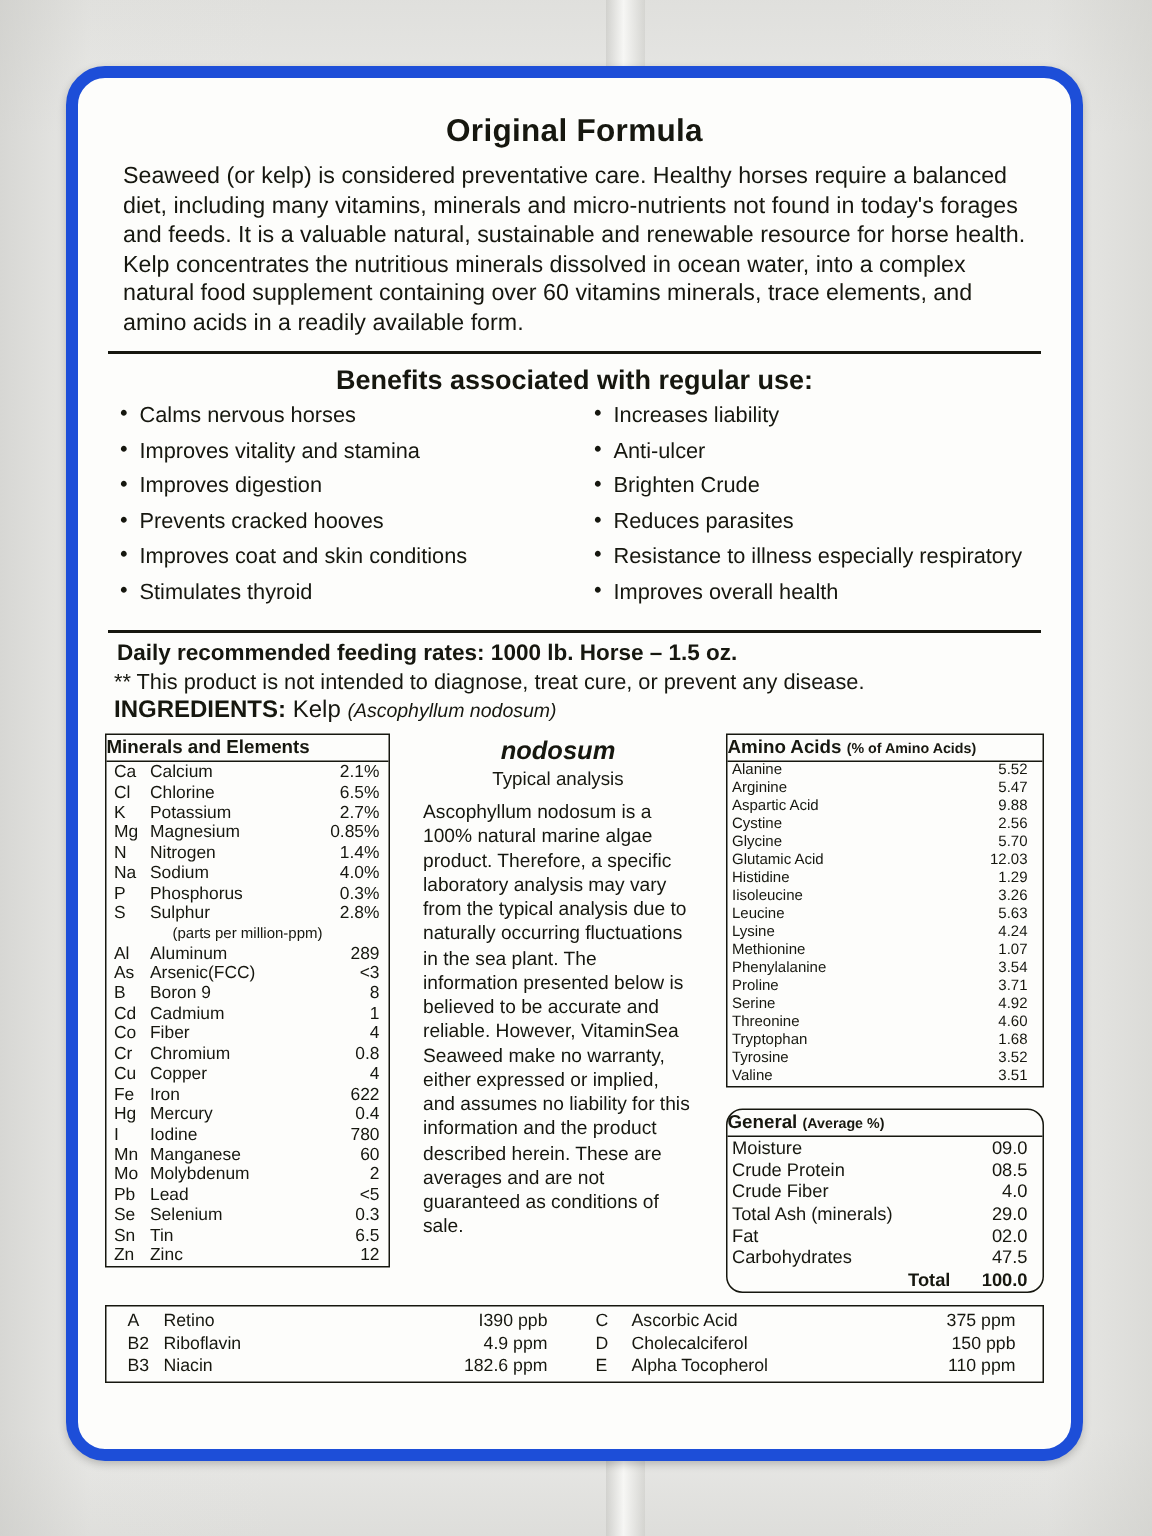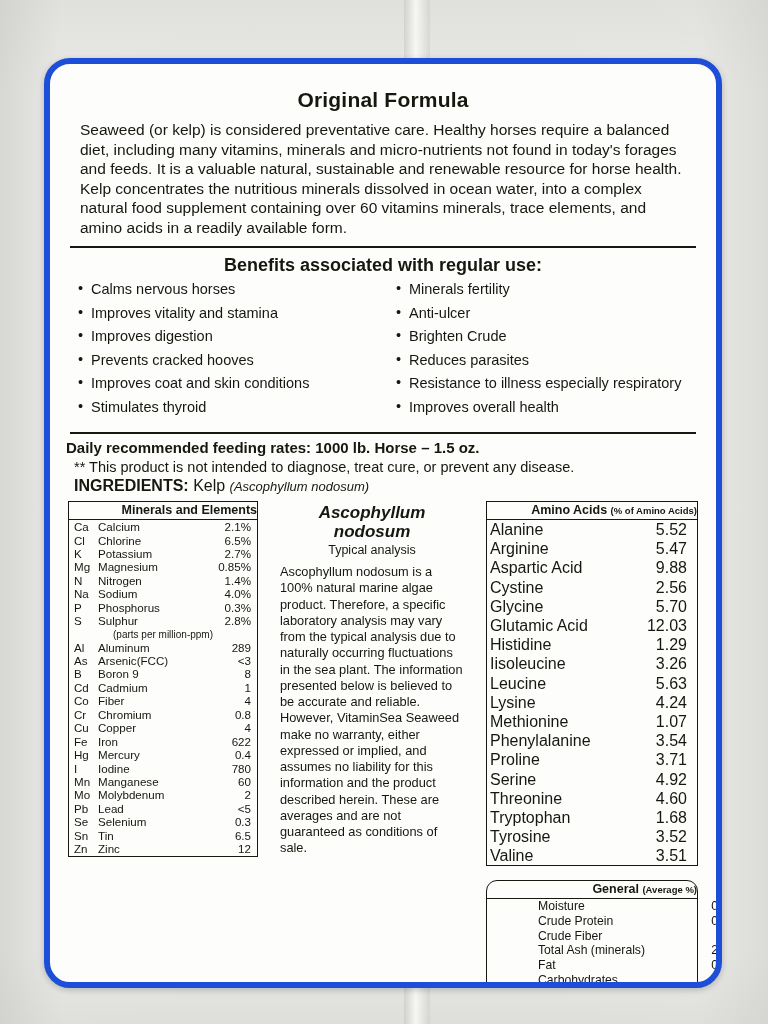--- a/index.html
+++ b/index.html
@@ -30,25 +30,25 @@
     top: 0; bottom: 0;
     left: 404px;
     width: 26px;
     background: linear-gradient(90deg, rgba(190,190,186,0.45), rgba(250,250,248,0.85) 45%, rgba(195,195,190,0.4));
     pointer-events: none;
   }
 
   .label {
     position: absolute;
     left: 44px;
-    top: 58px;
+    top: 44px;
     width: 678px;
     height: 930px;
     background: #fdfdfb;
-    border: 6px solid #1d4ed8;
+    border: 8px solid #1d4ed8;
     border-radius: 26px;
     box-sizing: border-box;
     box-shadow: 0 2px 6px rgba(0,0,0,0.22);
     overflow: hidden;
   }
   .label-inner {
     position: absolute;
     inset: 0;
     padding: 14px 16px 10px 16px;
     box-sizing: border-box;
@@ -102,21 +102,21 @@
     left: 0;
     top: -1px;
   }
   .benefits .col2 {
     padding-left: 18px;
   }
 
   .feeding {
     font-size: 15px;
     font-weight: bold;
-    margin: 5px 0 3px 0;
+    margin: 5px 0 3px 10px;
   }
   .disclaimer {
     font-size: 14.5px;
     margin: 0 0 2px 8px;
   }
   .ingredients {
     font-size: 16px;
     font-weight: bold;
     margin: 2px 0 6px 8px;
   }
@@ -134,21 +134,21 @@
     display: flex;
     gap: 10px;
     margin: 0 2px;
     align-items: flex-start;
   }
   .box {
     border: 1.5px solid #16170f;
     box-sizing: border-box;
   }
   .box-head {
-    text-align: right;
+    text-align: left;
     font-size: 12.5px;
     font-weight: bold;
     border-bottom: 1.5px solid #16170f;
     padding: 1px 0 2px 0;
   }
   .box-head .small {
     font-size: 9.5px;
     font-weight: bold;
   }
 
@@ -204,42 +204,41 @@
 
   .right-col {
     width: 212px;
   }
   .amino {
     width: 100%;
   }
   .amino-table {
     width: 100%;
     border-collapse: collapse;
-    font-size: 16px;
+    font-size: 10px;
     line-height: 1.2;
   }
   .amino-table td {
     padding: 0 3px;
     white-space: nowrap;
   }
   .amino-table td.val {
     text-align: right;
     padding-right: 10px;
   }
   .general {
     width: 100%;
     margin-top: 14px;
     border-radius: 11px;
   }
   .gen-table {
     width: 100%;
     border-collapse: collapse;
     font-size: 12.2px;
     line-height: 1.2;
-    margin-left: 48px;
   }
   .gen-table td {
     padding: 0 3px;
     white-space: nowrap;
   }
   .gen-table td.val {
     text-align: right;
     padding-right: 10px;
   }
   .gen-total td {
@@ -296,21 +295,21 @@
     <div class="benefits">
       <ul class="col1">
         <li>Calms nervous horses</li>
         <li>Improves vitality and stamina</li>
         <li>Improves digestion</li>
         <li>Prevents cracked hooves</li>
         <li>Improves coat and skin conditions</li>
         <li>Stimulates thyroid</li>
       </ul>
       <ul class="col2">
-        <li>Minerals fertility</li>
+        <li>Increases liability</li>
         <li>Anti-ulcer</li>
         <li>Brighten Crude</li>
         <li>Reduces parasites</li>
         <li>Resistance to illness especially respiratory</li>
         <li>Improves overall health</li>
       </ul>
     </div>
 
     <div class="rule"></div>
 
@@ -452,21 +451,20 @@
             <td class="sym">Zn</td>
             <td>Zinc</td>
             <td class="val">12</td>
           </tr>
         </tbody>
           </table>
       </div>
 
       <div class="center-col">
         <div class="sci-name">
-          <div>Ascophyllum</div>
           <div>nodosum</div>
         </div>
         <div class="typical">Typical analysis</div>
         <div class="analysis-text">Ascophyllum nodosum is a 100% natural marine algae product. Therefore, a specific laboratory analysis may vary from the typical analysis due to naturally occurring fluctuations in the sea plant. The information presented below is believed to be accurate and reliable. However, VitaminSea Seaweed make no warranty, either expressed or implied, and assumes no liability for this information and the product described herein. These are averages and are not guaranteed as conditions of sale.</div>
       </div>
 
       <div class="right-col">
         <div class="box amino">
           <div class="box-head">
             <span>Amino Acids</span>

